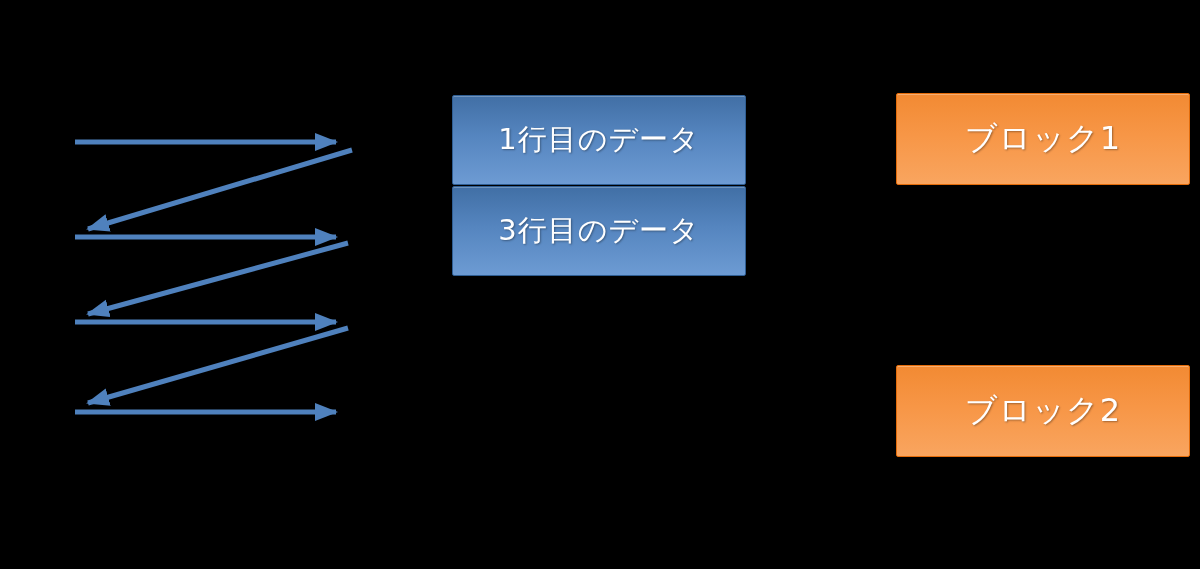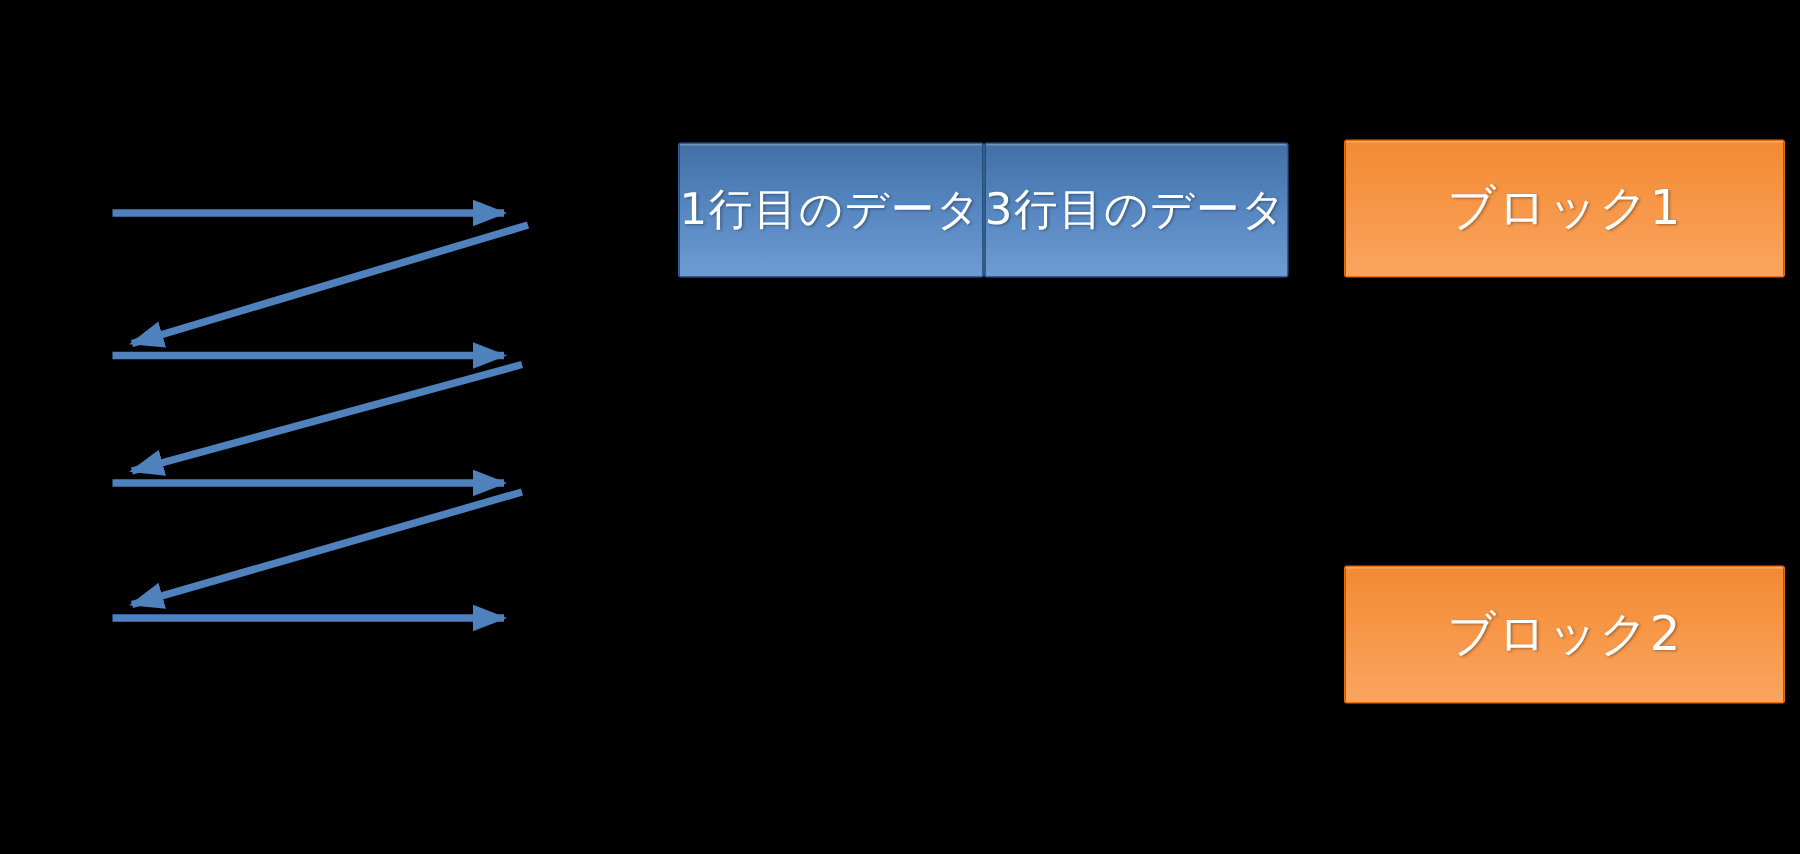--- a/index.html
+++ b/index.html
@@ -23,21 +23,21 @@
     width: 1200px;
     height: 569px;
   }
   
   .row-stack {
     position: absolute;
     left: 452px;
     top: 95px;
     width: 294px;
     display: flex;
-    flex-direction: row;
+    flex-direction: column;
   }
   .row-box {
     height: 88px;
     margin-bottom: 1px;
     border: 1px solid #2f5e93;
     border-radius: 2px;
     background: linear-gradient(to bottom, #416fa5 0%, #5585bf 45%, #6d9bd3 100%);
     box-shadow: inset 0 1px 0 rgba(255,255,255,0.25);
     display: flex;
     align-items: center;
@@ -65,21 +65,21 @@
     justify-content: center;
   }
   .block-box .label {
     color: #ffffff;
     font-size: 32px;
     letter-spacing: 1px;
     text-shadow: 1px 1px 2px rgba(0,0,0,0.35);
     white-space: nowrap;
   }
   #block-1 { top: 93px; }
-  #block-2 { top: 377px; }
+  #block-2 { top: 365px; }
 </style>
 </head>
 <body>
 
 <div id="canvas">
 
   <svg id="arrow-layer" viewBox="0 0 1200 569" xmlns="http://www.w3.org/2000/svg">
     <defs>
       <marker id="ah" markerUnits="userSpaceOnUse" markerWidth="24" markerHeight="20" refX="21" refY="9" orient="auto">
         <path d="M0,0 L23,9 L0,18 Z" fill="#4f81bd"></path>

